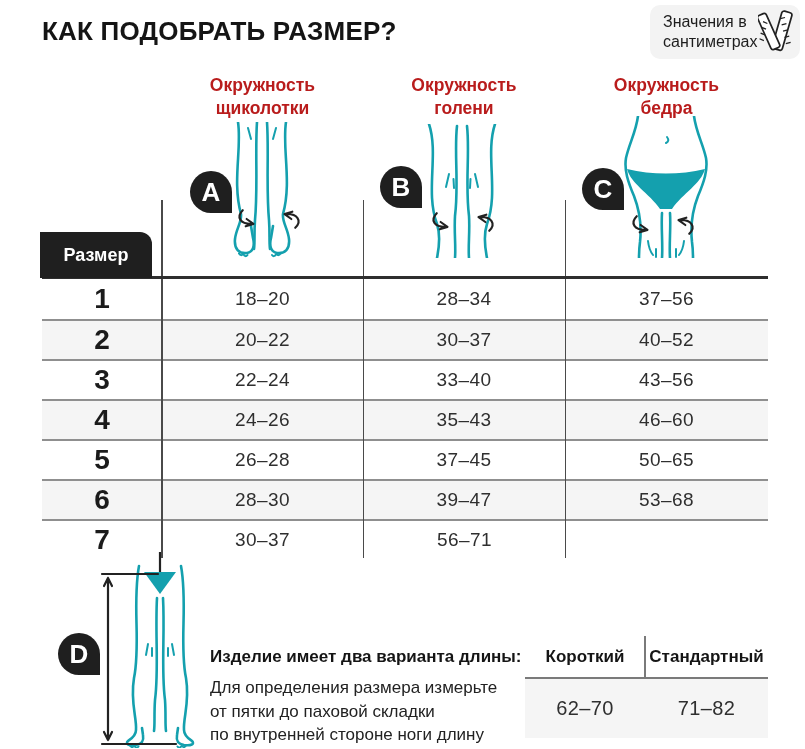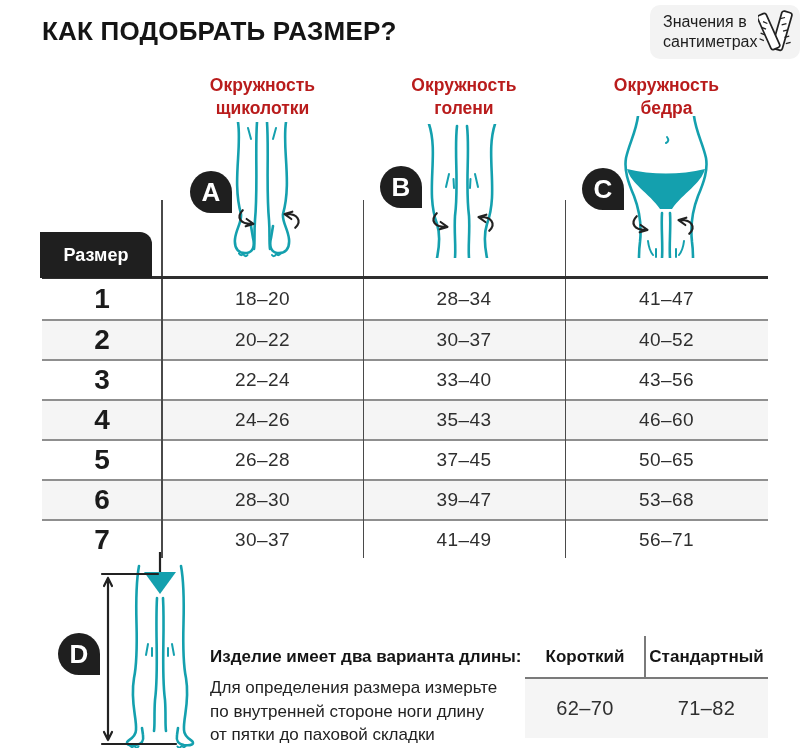--- a/index.html
+++ b/index.html
@@ -160,21 +160,21 @@
 
   <div class="corner-badge">
     <span>Размер</span>
   </div>
 
   <div class="rows">
     <div class="row">
       <div class="cell size">1</div>
       <div class="cell a">18–20</div>
       <div class="cell b">28–34</div>
-      <div class="cell hp">41–47</div>
+      <div class="cell hp">37–56</div>
     </div>
     <div class="row alt">
       <div class="cell size">2</div>
       <div class="cell a">20–22</div>
       <div class="cell b">30–37</div>
       <div class="cell hp">40–52</div>
     </div>
     <div class="row">
       <div class="cell size">3</div>
       <div class="cell a">22–24</div>
@@ -195,21 +195,20 @@
     </div>
     <div class="row alt">
       <div class="cell size">6</div>
       <div class="cell a">28–30</div>
       <div class="cell b">39–47</div>
       <div class="cell hp">53–68</div>
     </div>
     <div class="row">
       <div class="cell size">7</div>
       <div class="cell a">30–37</div>
-      <div class="cell b">41–49</div>
       <div class="cell hp">56–71</div>
     </div>
   </div>
 
   <svg class="illu" style="left:98px;top:552px;" width="108" height="196" viewBox="0 0 108 196">
     <path class="k-stroke" stroke-width="1.8" d="M62,0 L62,20"></path>
     <path class="t-fill" d="M46,20 L78,20 L62,42 Z"></path>
     <path class="t-stroke" d="M41,14 C34,52 43,92 36,126 C32,150 39,166 38,178 C38,184 33,187 30,189 C27,192 31,194 38,193 C44,192 46,189 45,183 L44,176"></path>
     <path class="t-stroke" d="M59,46 C57,82 61,118 57,148 C56,162 57,172 56,179"></path>
     <path class="t-stroke" d="M83,14 C90,52 81,92 88,126 C92,150 85,166 86,178 C86,184 91,187 94,189 C97,192 93,194 86,193 C80,192 78,189 79,183 L80,176"></path>
@@ -219,22 +218,22 @@
     <path class="k-stroke" stroke-width="2" d="M10,26 L10,188 M10,26 l-4,8 M10,26 l4,8 M10,188 l-4,-8 M10,188 l4,-8 M4,22 L60,22 M4,192 L78,192"></path>
   </svg>
 
   <div class="letter-badge badge-d">
     <span>D</span>
   </div>
 
   <div class="length-heading">Изделие имеет два варианта длины:</div>
   <div class="length-desc">
     <div>Для определения размера измерьте</div>
+    <div>от пятки до паховой складки</div>
     <div>по внутренней стороне ноги длину</div>
-    <div>от пятки до паховой складки</div>
   </div>
 
   <div class="mini-table">
     <div class="mini-head">
       <div class="mh1">Короткий</div>
       <div class="mh2">Стандартный</div>
     </div>
     <div class="mini-vline"></div>
     <div class="mini-hline"></div>
     <div class="mini-values">

